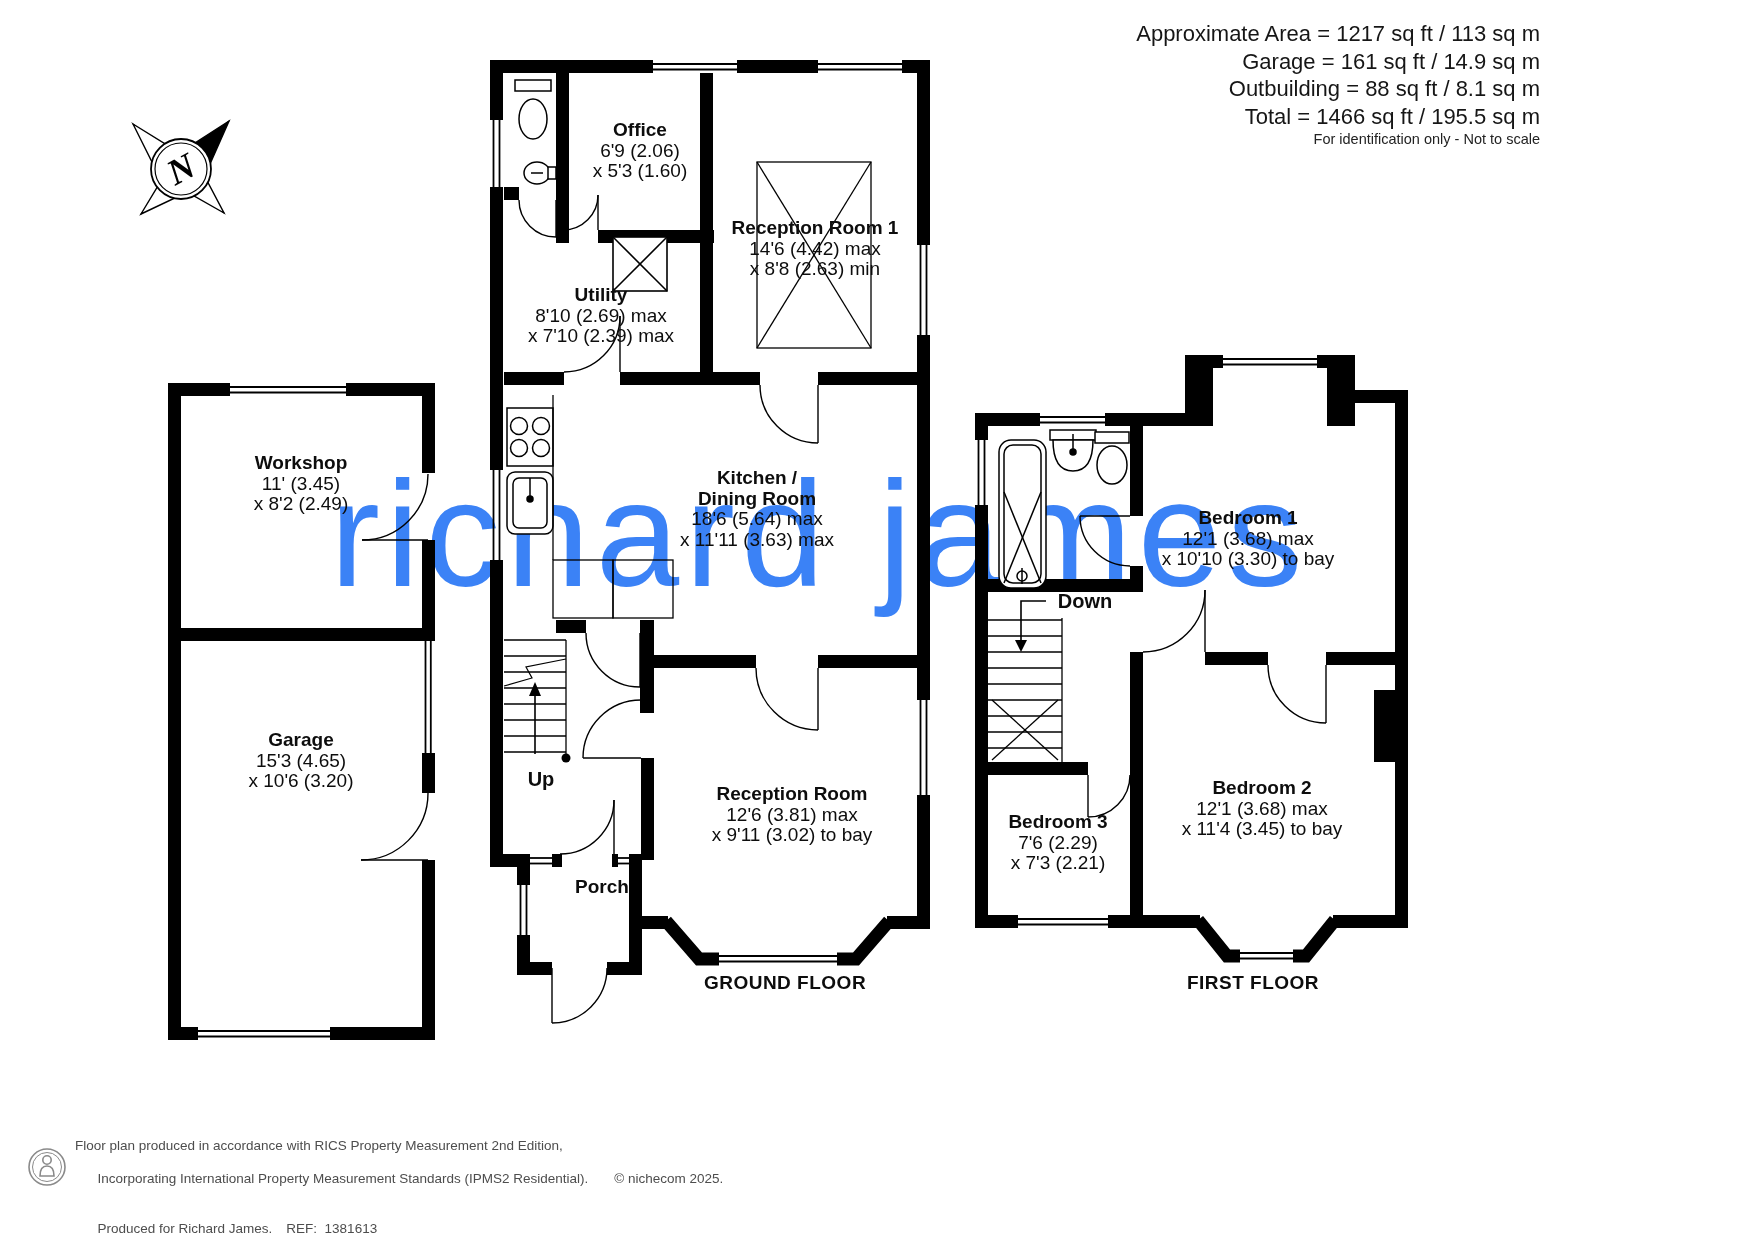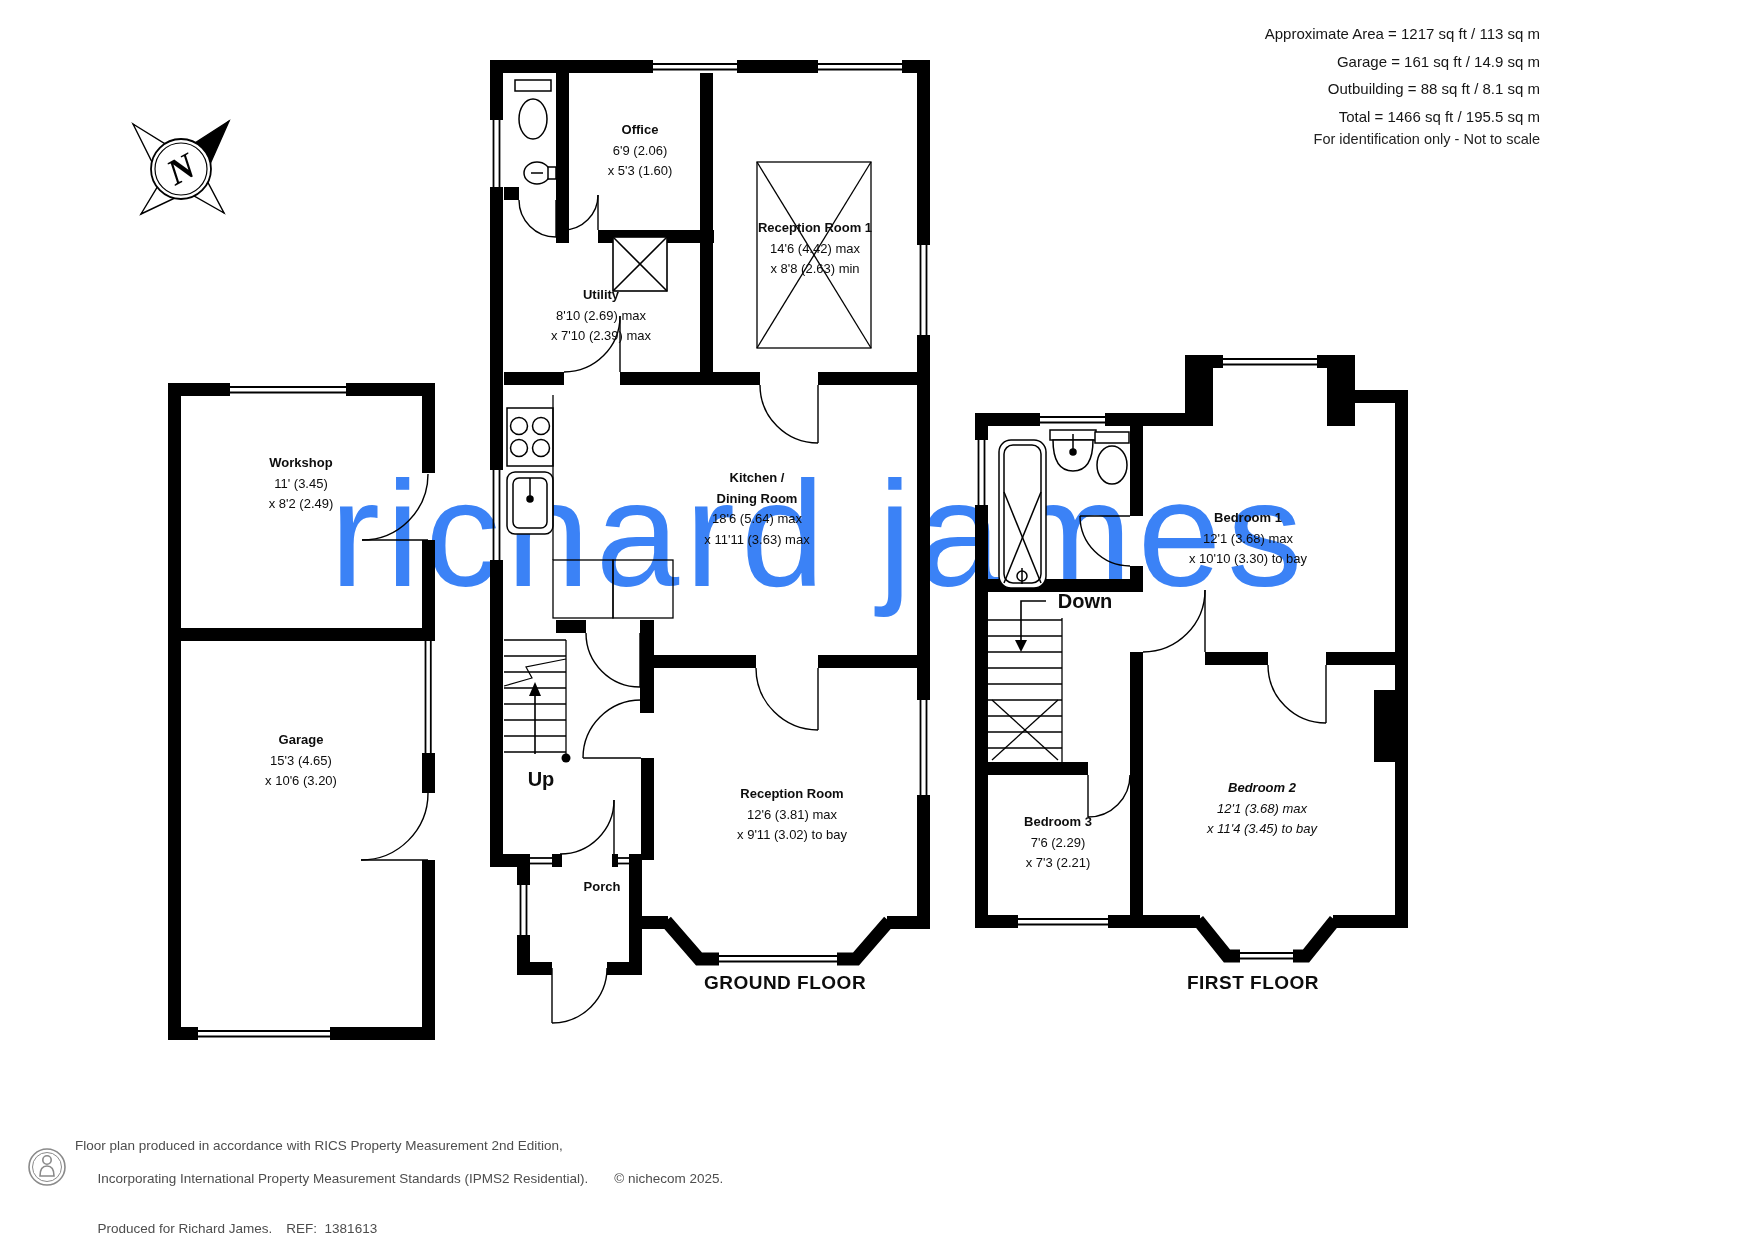--- a/index.html
+++ b/index.html
@@ -3,24 +3,24 @@
 <meta charset="utf-8">
 <style>
   html,body{margin:0;padding:0;background:#ffffff;}
   .canvas{position:relative;width:1755px;height:1241px;background:#fff;overflow:hidden;
           font-family:"Liberation Sans", sans-serif;}
   .plan-svg{position:absolute;left:0;top:0;z-index:2;}
   .watermark{position:absolute;left:330px;top:448px;z-index:1;
              font-family:"Liberation Sans", sans-serif;
              font-size:150px;letter-spacing:6px;color:#3b82f6;white-space:nowrap;}
   .hdr{position:absolute;top:20px;right:215px;z-index:3;text-align:right;color:#161616;}
-  .hdr .big{display:block;font-size:15px;line-height:27.5px;font-weight:400;}
+  .hdr .big{display:block;font-size:22px;line-height:27.5px;font-weight:400;}
   .hdr .small{display:block;font-size:14.5px;margin-top:1px;color:#222;}
   .room-label{position:absolute;z-index:3;transform:translateX(-50%);text-align:center;
-              font-size:13px;line-height:20.5px;color:#0d0d0d;white-space:nowrap;}
+              font-size:19px;line-height:20.5px;color:#0d0d0d;white-space:nowrap;}
   .room-name{display:block;font-weight:bold;}
   .room-dim{display:block;}
   .stair-label{position:absolute;z-index:3;transform:translateX(-50%);
                font-size:20px;font-weight:bold;color:#0d0d0d;}
   .floor-title{position:absolute;z-index:3;transform:translateX(-50%);
                font-size:19px;font-weight:bold;letter-spacing:.5px;color:#0d0d0d;}
   .footer{position:absolute;left:75px;top:1138px;z-index:3;color:#4d4d4d;font-size:13.5px;line-height:16.5px;}
   .footer div{white-space:pre;}
   .footer .cpy{padding-left:26px;}
 </style>
@@ -359,21 +359,21 @@
     <span class="room-dim">x 9'11 (3.02) to bay</span>
   </div>
   <div class="room-label" style="left:578px;top:877px;margin-left:24px;">
     <span class="room-name">Porch</span>
   </div>
   <div class="room-label" style="left:1248px;top:508px;">
     <span class="room-name">Bedroom 1</span>
     <span class="room-dim">12'1 (3.68) max</span>
     <span class="room-dim">x 10'10 (3.30) to bay</span>
   </div>
-  <div class="room-label" style="left:1262px;top:778px;font-style:italic;">
+  <div class="room-label" style="left:1262px;top:778px;">
     <span class="room-name">Bedroom 2</span>
     <span class="room-dim">12'1 (3.68) max</span>
     <span class="room-dim">x 11'4 (3.45) to bay</span>
   </div>
   <div class="room-label" style="left:1058px;top:812px;">
     <span class="room-name">Bedroom 3</span>
     <span class="room-dim">7'6 (2.29)</span>
     <span class="room-dim">x 7'3 (2.21)</span>
   </div>
 

